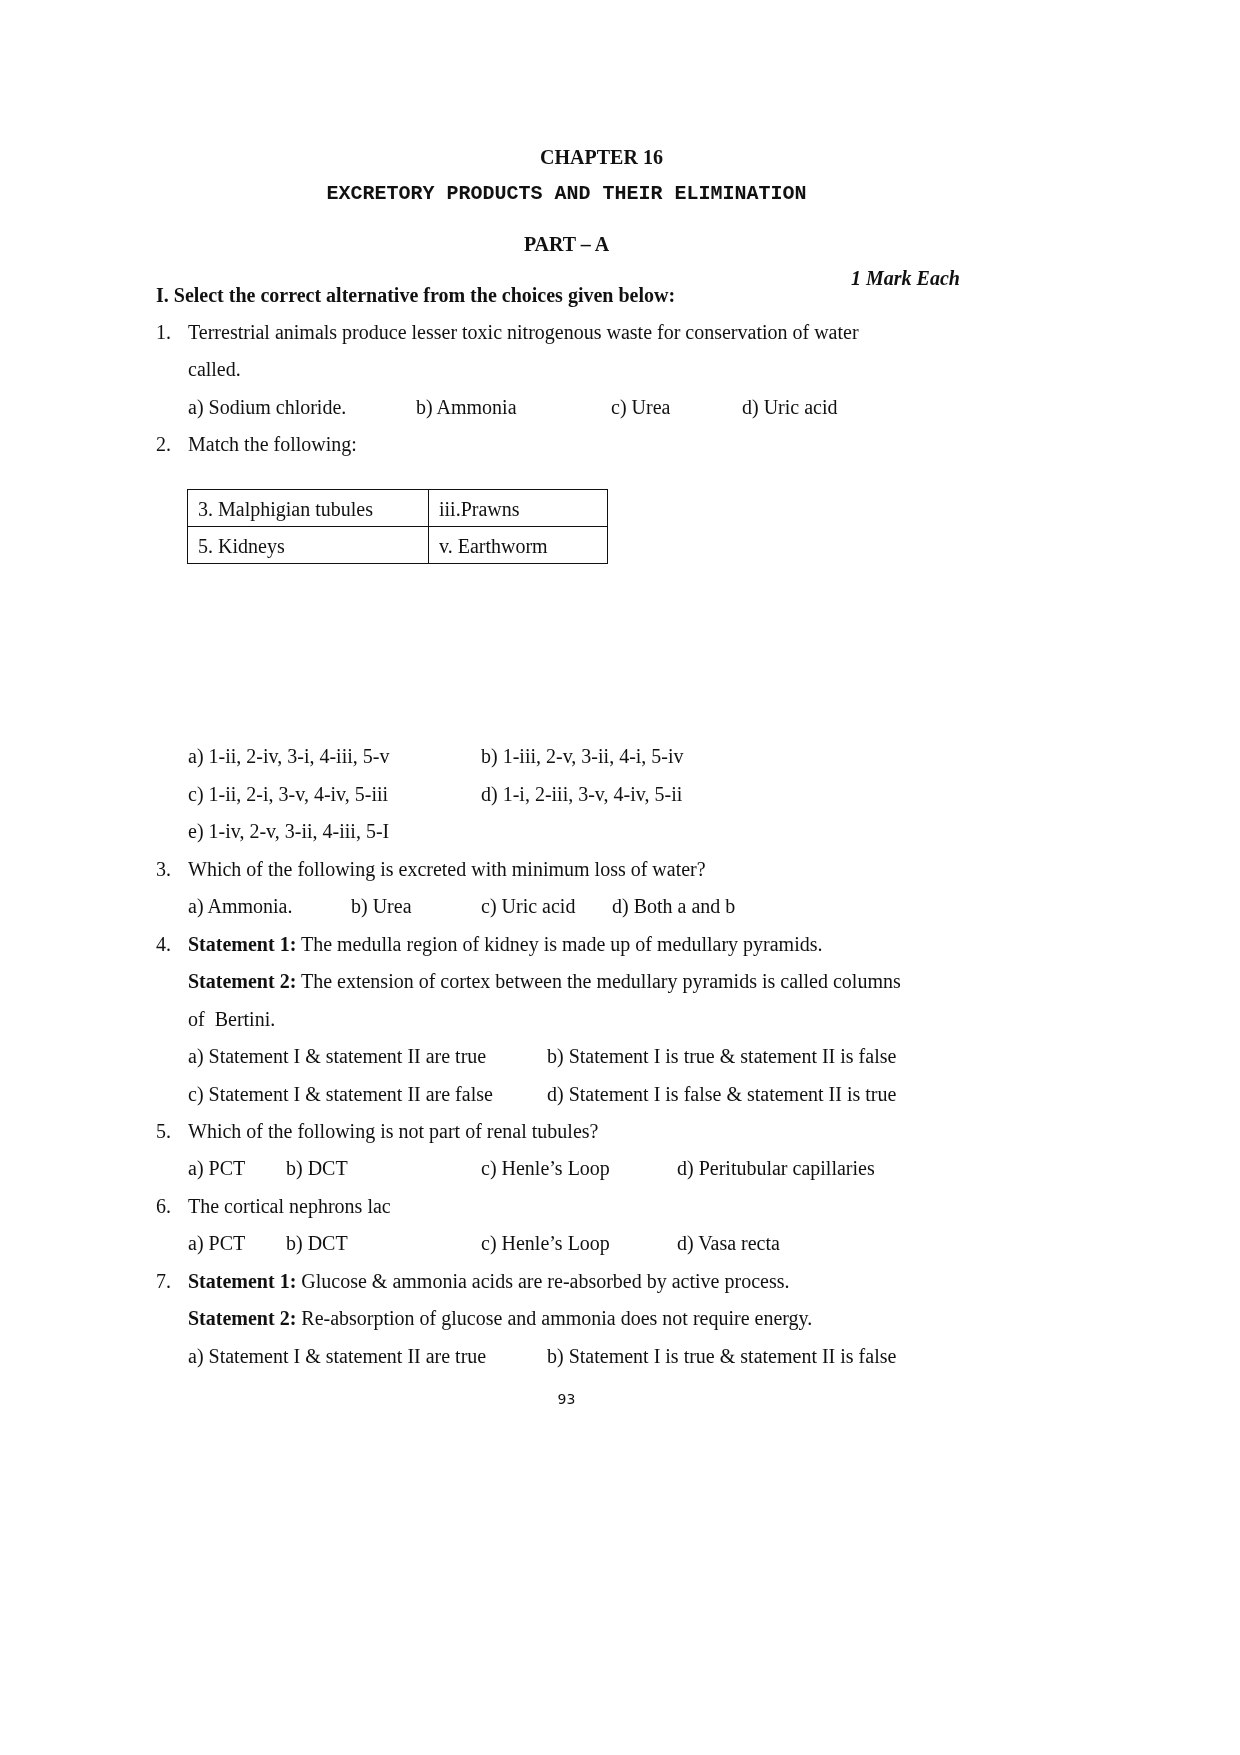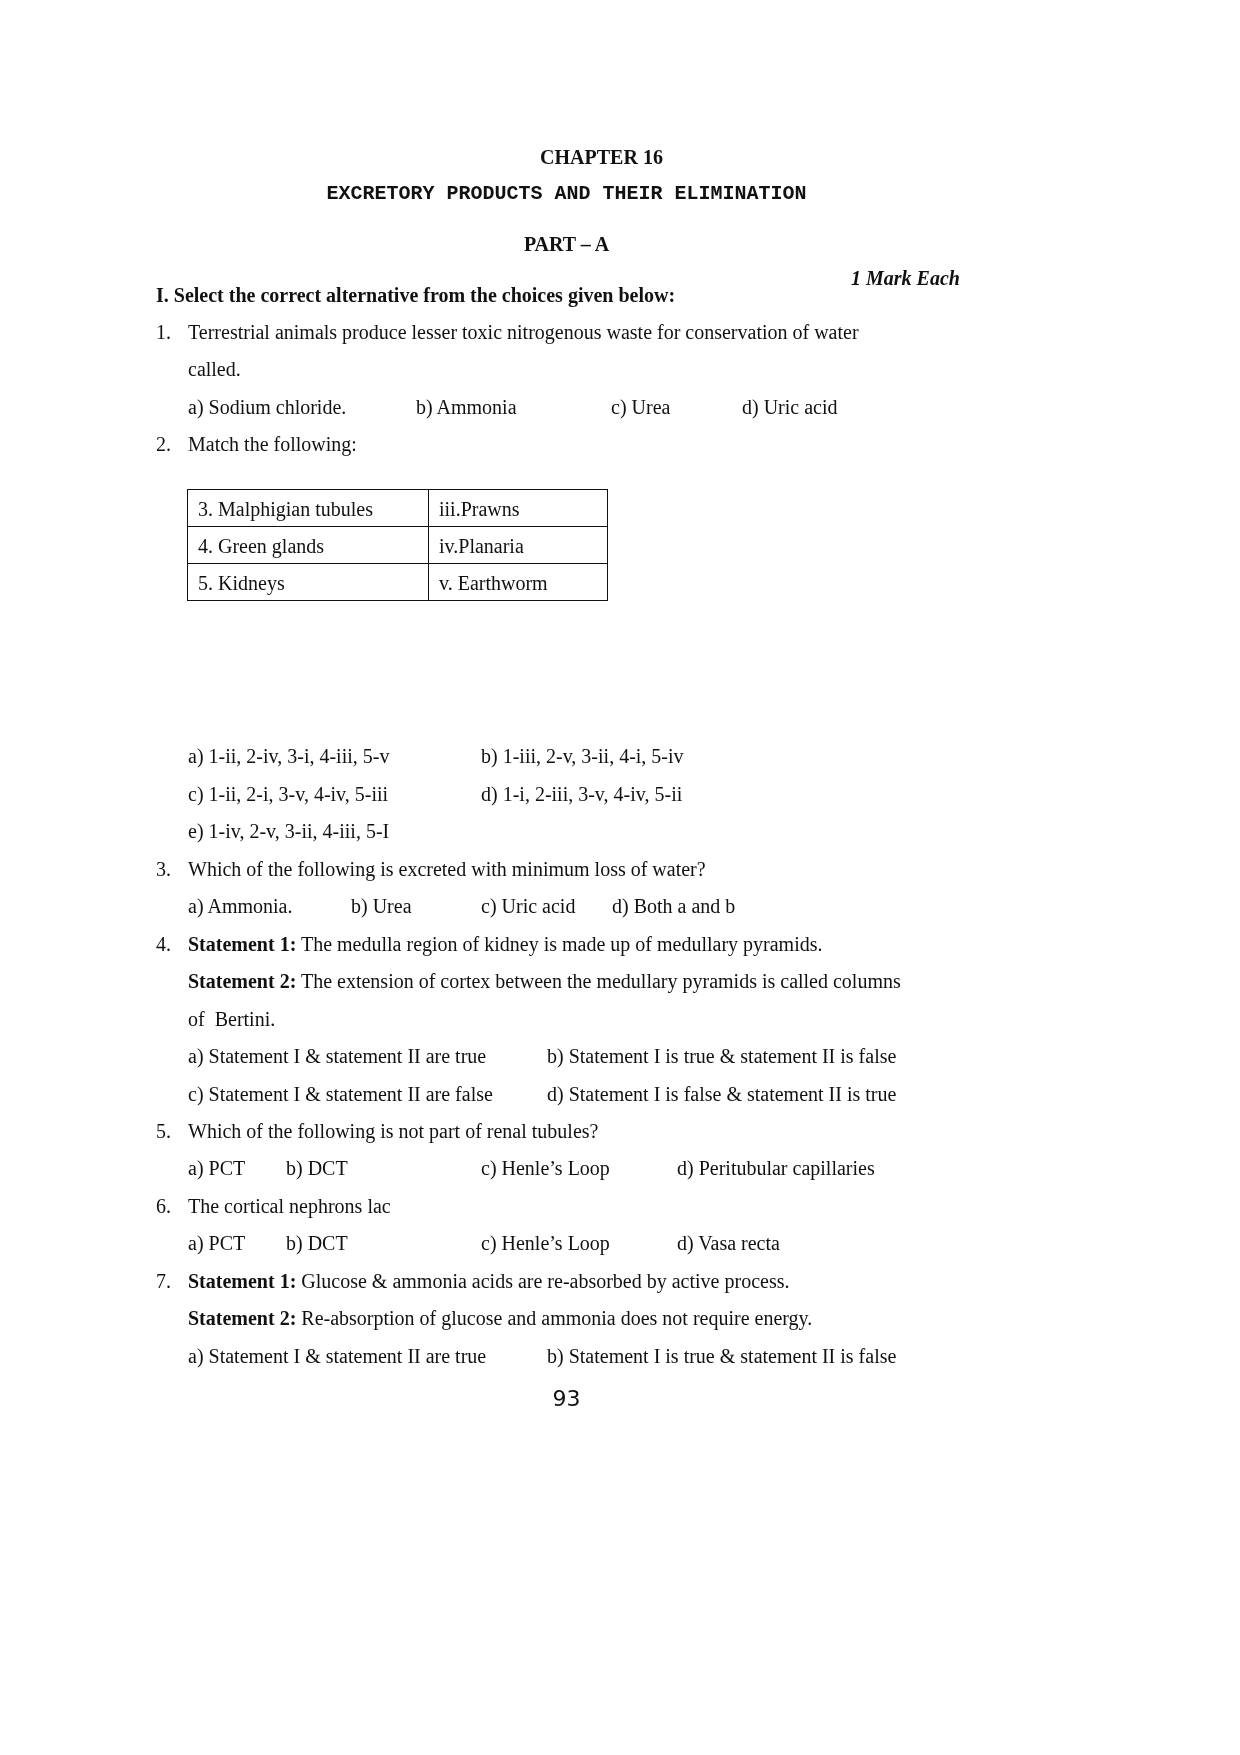--- a/index.html
+++ b/index.html
@@ -17,21 +17,21 @@
       position: absolute; left: 187px; top: 489px;
       border-collapse: collapse; font-size: 20px;
     }
     table.match td {
       border: 1px solid #111; height: 37px; padding: 0 0 0 10px;
       vertical-align: top; line-height: 26px; padding-top: 6px; box-sizing: border-box;
     }
     table.match td.c1 { width: 241px; }
     table.match td.c2 { width: 179px; }
     table.match tr.head td { font-style: italic; }
-    .pageno { font-family: "DejaVu Sans", sans-serif; font-size: 22px; }
+    .pageno { font-family: "DejaVu Sans", sans-serif; font-size: 14px; }
   </style>
 </head>
 <body>
 
 <div class="abs center bold" style="top:145px;padding-left:35px;">CHAPTER 16</div>
 <div class="abs center bold" style="top:182px;font-family:Liberation Mono, monospace;">EXCRETORY PRODUCTS AND THEIR ELIMINATION</div>
 <div class="abs center bold" style="top:232px;">PART – A</div>
 
 <div class="abs bold" style="left:156px; top:283px;">I. Select the correct alternative from the choices given below:</div>
 <div class="abs bold" style="left:851px; top:266px;font-style:italic;">1 Mark Each</div>
@@ -45,24 +45,20 @@
 <div class="abs" style="left:742px; top:395px;">d) Uric acid</div>
 
 <div class="abs num" style="top:432px;">2.</div>
 <div class="abs txt" style="top:432px;">Match the following:</div>
 
 <table class="match">
   <tbody>
   <tr>
     <td class="c1">3. Malphigian tubules</td>
     <td class="c2">iii.Prawns</td>
-  </tr>
-  <tr>
-    <td class="c1">4. Green glands</td>
-    <td class="c2">iv.Planaria</td>
   </tr>
   <tr>
     <td class="c1">5. Kidneys</td>
     <td class="c2">v. Earthworm</td>
   </tr>
 </tbody>
   </table>
 
 <div class="abs" style="left:188px; top:744px;">a) 1-ii, 2-iv, 3-i, 4-iii, 5-v</div>
 <div class="abs" style="left:481px; top:744px;">b) 1-iii, 2-v, 3-ii, 4-i, 5-iv</div>

